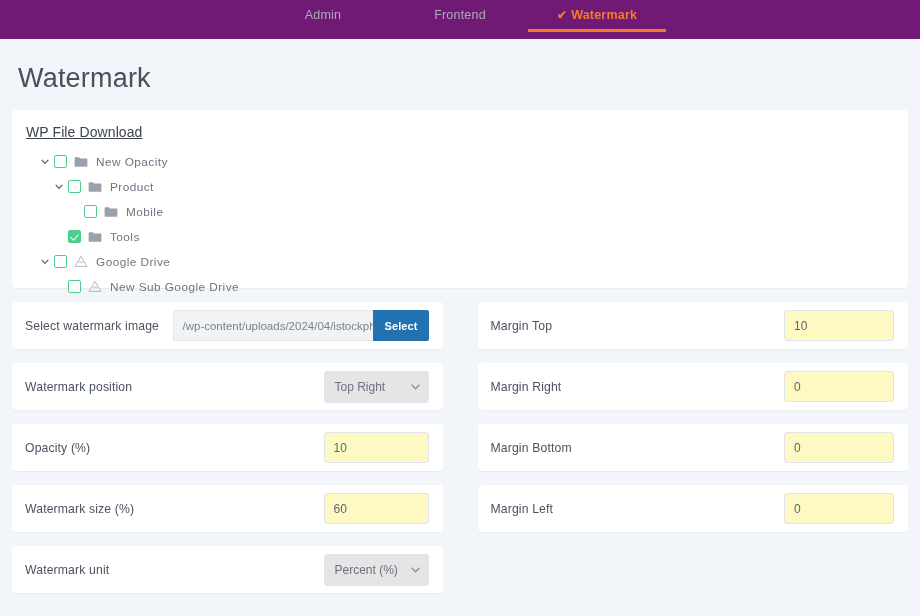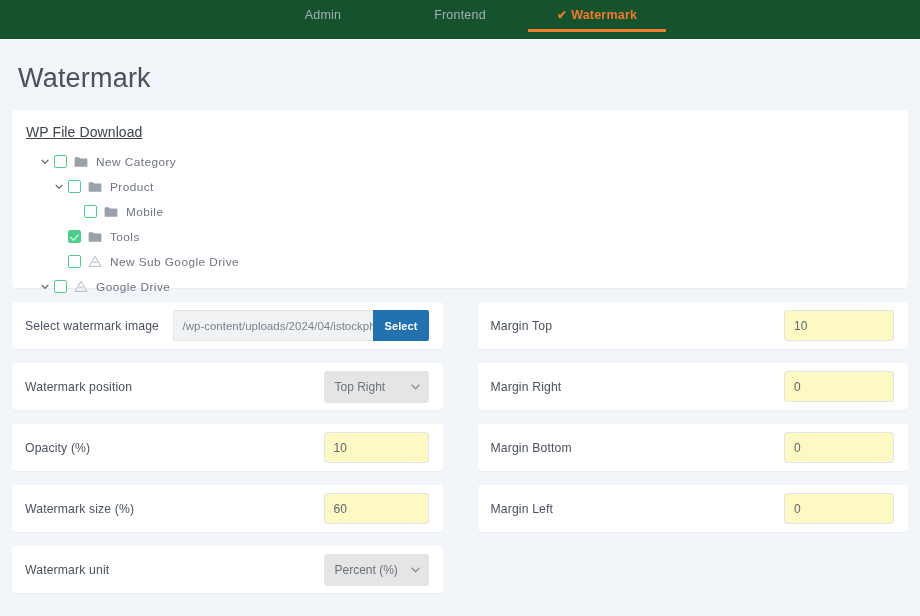--- a/index.html
+++ b/index.html
@@ -12,21 +12,21 @@
     font-family: "Liberation Sans", sans-serif;
     background: #f2f5fa;
     color: #3c434a;
     font-size: 13px;
     -webkit-font-smoothing: antialiased;
   }
 
   
   .topnav {
     height: 39px;
-    background: #14532d;
+    background: #701a75;
     position: relative;
     display: flex;
     align-items: flex-start;
     justify-content: center;
   }
   .topnav-inner {
     display: flex;
     align-items: flex-start;
     height: 39px;
   }
@@ -290,21 +290,21 @@
           <svg width="8" height="6" viewBox="0 0 8 6">
             <path d="M0.7 0.9 L4 4.4 L7.3 0.9" fill="none" stroke="#5a6472" stroke-width="1.3"></path>
           </svg>
         </span>
         <span class="cbox"></span>
         <span class="ic">
           <svg width="14" height="12" viewBox="0 0 14 12">
             <path d="M0.6 2.2a.9.9 0 0 1 .9-.9h3.4l1.2 1.3h6.4a.9.9 0 0 1 .9.9v6.4a.9.9 0 0 1-.9.9H1.5a.9.9 0 0 1-.9-.9z" fill="#9aa1ab"></path>
           </svg>
         </span>
-        <span class="tree-label">New Category</span>
+        <span class="tree-label">New Opacity</span>
       </div>
       <div class="tree-row ind-1">
         <span class="caret">
           <svg width="8" height="6" viewBox="0 0 8 6">
             <path d="M0.7 0.9 L4 4.4 L7.3 0.9" fill="none" stroke="#5a6472" stroke-width="1.3"></path>
           </svg>
         </span>
         <span class="cbox"></span>
         <span class="ic">
           <svg width="14" height="12" viewBox="0 0 14 12">
@@ -326,45 +326,45 @@
       <div class="tree-row ind-1">
         <span class="caret empty"></span>
         <span class="cbox checked"></span>
         <span class="ic">
           <svg width="14" height="12" viewBox="0 0 14 12">
             <path d="M0.6 2.2a.9.9 0 0 1 .9-.9h3.4l1.2 1.3h6.4a.9.9 0 0 1 .9.9v6.4a.9.9 0 0 1-.9.9H1.5a.9.9 0 0 1-.9-.9z" fill="#9aa1ab"></path>
           </svg>
         </span>
         <span class="tree-label">Tools</span>
       </div>
-      <div class="tree-row ind-1">
-        <span class="caret empty"></span>
-        <span class="cbox"></span>
-        <span class="ic">
-          <svg width="14" height="13" viewBox="0 0 14 13">
-            <path d="M7 1.2 L13 11.4 L1 11.4 Z" fill="none" stroke="#b3b9c2" stroke-width="1"></path>
-            <path d="M4.6 7.2 L9.4 7.2" stroke="#b3b9c2" stroke-width="1"></path>
-          </svg>
-        </span>
-        <span class="tree-label">New Sub Google Drive</span>
-      </div>
       <div class="tree-row ind-0">
         <span class="caret">
           <svg width="8" height="6" viewBox="0 0 8 6">
             <path d="M0.7 0.9 L4 4.4 L7.3 0.9" fill="none" stroke="#5a6472" stroke-width="1.3"></path>
           </svg>
         </span>
         <span class="cbox"></span>
         <span class="ic">
           <svg width="14" height="13" viewBox="0 0 14 13">
             <path d="M7 1.2 L13 11.4 L1 11.4 Z" fill="none" stroke="#b3b9c2" stroke-width="1"></path>
             <path d="M4.6 7.2 L9.4 7.2" stroke="#b3b9c2" stroke-width="1"></path>
           </svg>
         </span>
         <span class="tree-label">Google Drive</span>
+      </div>
+      <div class="tree-row ind-1">
+        <span class="caret empty"></span>
+        <span class="cbox"></span>
+        <span class="ic">
+          <svg width="14" height="13" viewBox="0 0 14 13">
+            <path d="M7 1.2 L13 11.4 L1 11.4 Z" fill="none" stroke="#b3b9c2" stroke-width="1"></path>
+            <path d="M4.6 7.2 L9.4 7.2" stroke="#b3b9c2" stroke-width="1"></path>
+          </svg>
+        </span>
+        <span class="tree-label">New Sub Google Drive</span>
       </div>
     </div>
 </div>
 
 <div class="grid">
 
   <div class="col col-left">
 
     <div class="row-card">
       <div class="row-label">Select watermark image</div>

